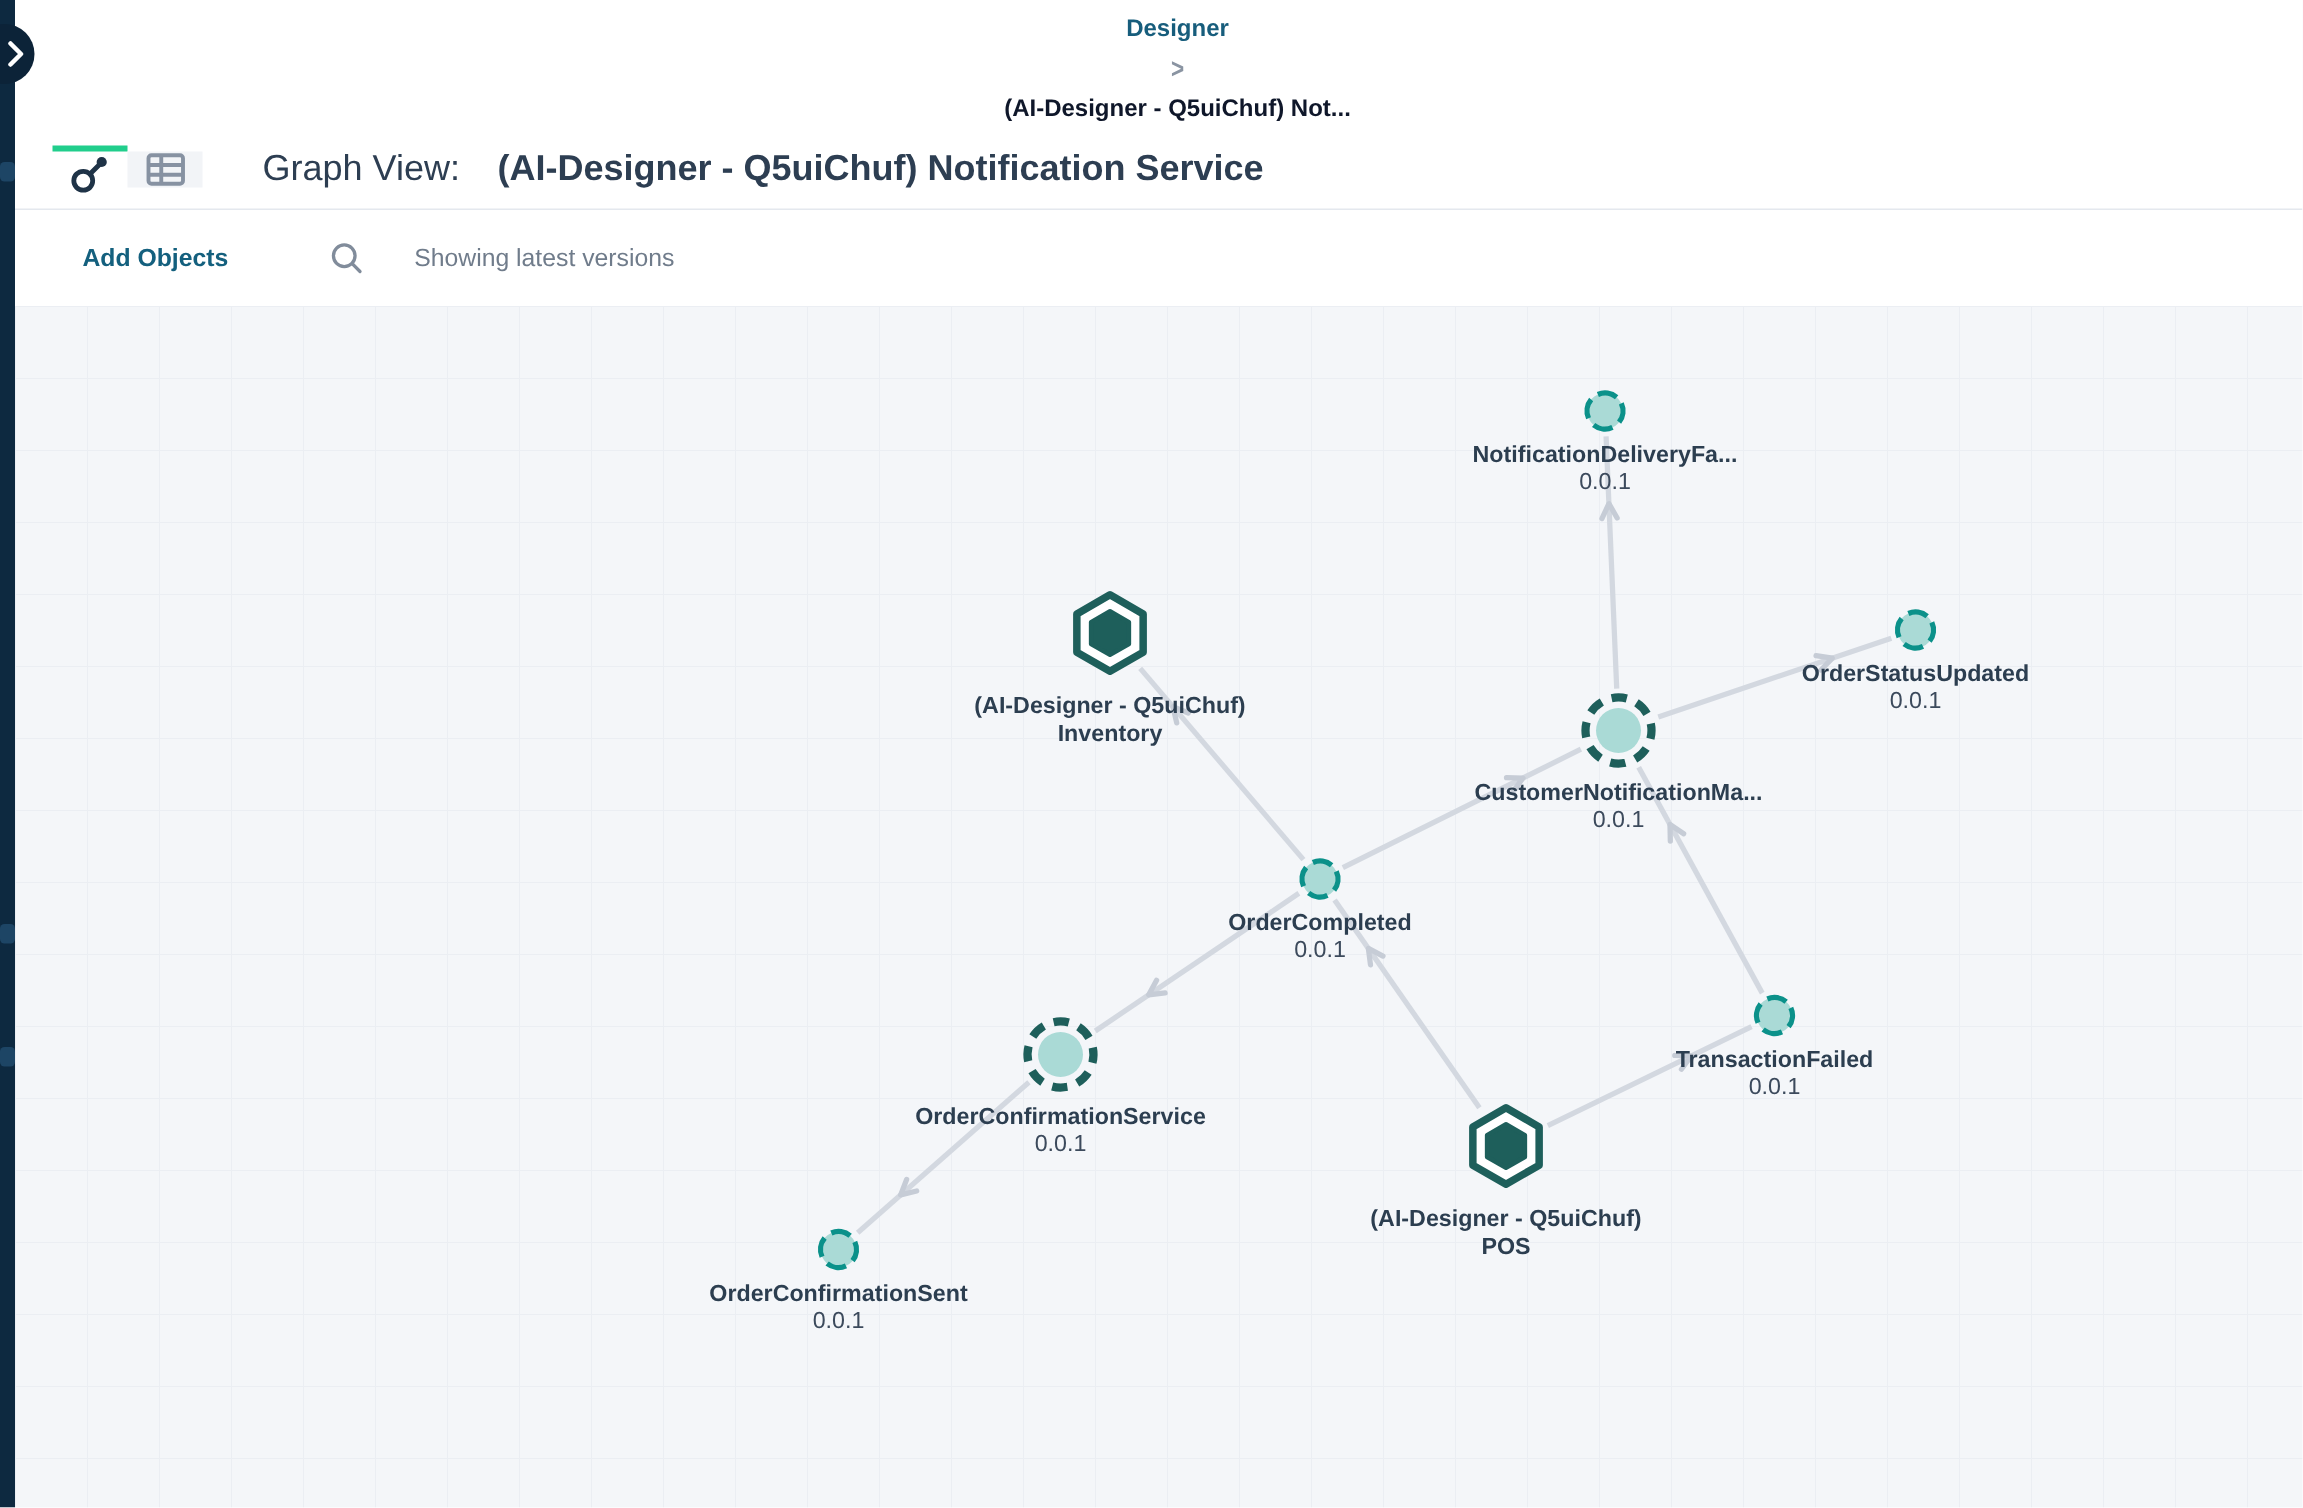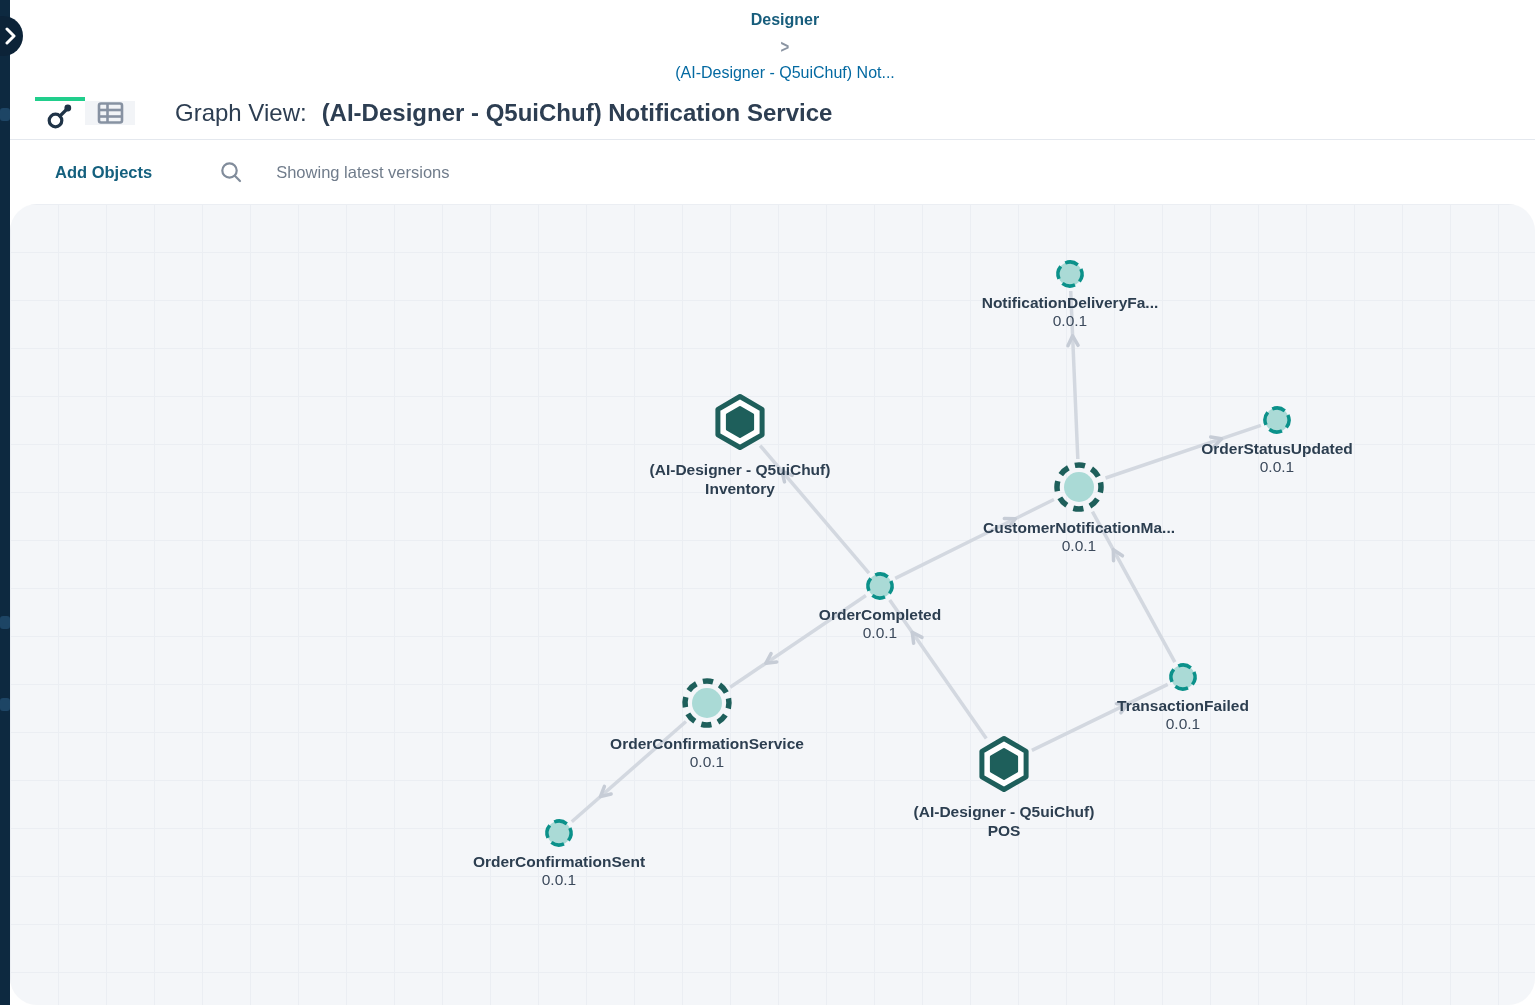--- a/index.html
+++ b/index.html
@@ -14,40 +14,40 @@
     border-radius:50%; background:#0c2338; cursor:pointer; z-index:6; }
   .expand-btn svg { position:absolute; right:7px; top:11px; }
 
   
   .main { flex:1 1 auto; display:flex; flex-direction:column; height:100%; }
 
   .header { background:#fff; border-bottom:1px solid #e4e8ee; }
   .breadcrumb { display:flex; align-items:center; gap:9px; padding:11px 0 4px 25px; font-size:16px;flex-direction:column; }
   .crumb-root { color:#175d7c; font-weight:700; text-decoration:none; cursor:pointer; }
   .crumb-sep { color:#8a94a2; font-size:15px; font-weight:700; transform:scaleY(1.25); }
-  .crumb-current { color:#0369a1; }
+  .crumb-current { color:#0f172a;font-weight:bold; }
 
   .tab-row { display:flex; align-items:center; height:53px; padding-left:25px; }
   .tab { width:50px; display:flex; align-items:center; justify-content:center; cursor:pointer; }
   .tab.active { border-top:4px solid #21ce8c; background:#fff; }
   .tab.inactive { background:#f2f4f7; }
   .page-title { display:flex; align-items:center; margin-left:40px; font-size:24px;
     font-weight:400; color:#2d3e52; white-space:nowrap; }
-  .page-title b { margin-left:15px; font-weight:700; }
+  .page-title b { margin-left:25px; font-weight:700; }
 
   .toolbar { height:64px; background:#fff; display:flex; align-items:center;gap:15px; }
   .add-objects { margin-left:45px; font-size:16.5px; font-weight:700; color:#14607e;
     text-decoration:none; cursor:pointer; }
   .search-wrap { margin-left:52px; cursor:pointer; display:flex; align-items:center; }
   .status-text { margin-left:18px; font-size:16.5px; color:#707c8b; }
 
   .canvas { position:relative; flex:1 1 auto; background-color:#f4f6f9;
     background-image:linear-gradient(to right,#ebeef3 1px,transparent 1px),
                      linear-gradient(to bottom,#ebeef3 1px,transparent 1px);
-    background-size:48px 48px;border-radius:27px; }
+    background-size:48px 48px; }
   .canvas svg { position:absolute; left:0; top:0; }
 
   .node-label { font-family:"Liberation Sans", sans-serif; font-size:15.5px; font-weight:700; fill:#2c3e50; }
   .node-version { font-family:"Liberation Sans", sans-serif; font-size:15.5px; font-weight:400; fill:#3c4a5c; }
 </style>
 </head>
 <body>
 
 <div class="app">
 

